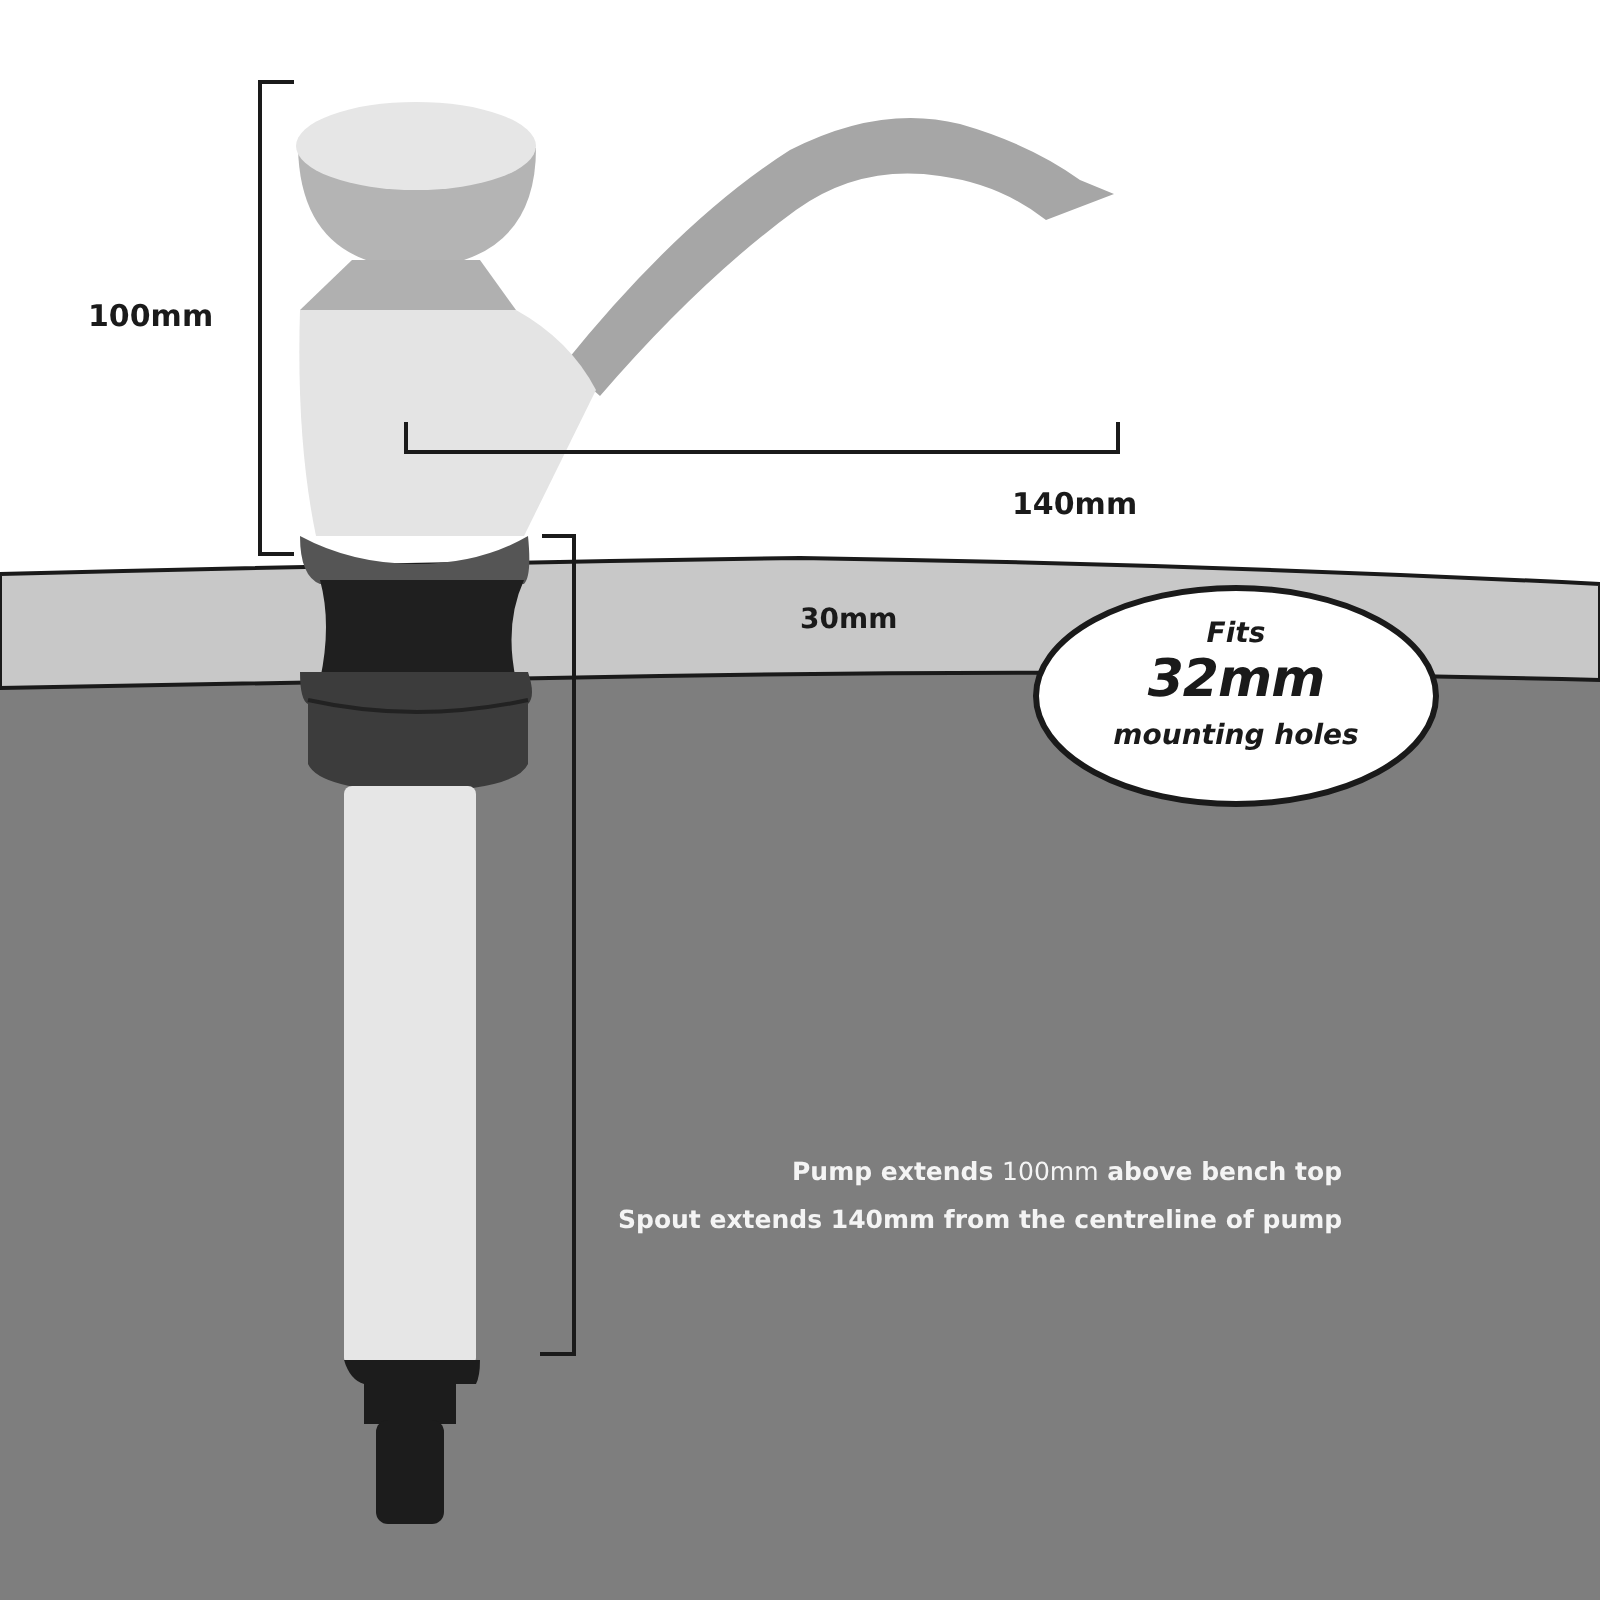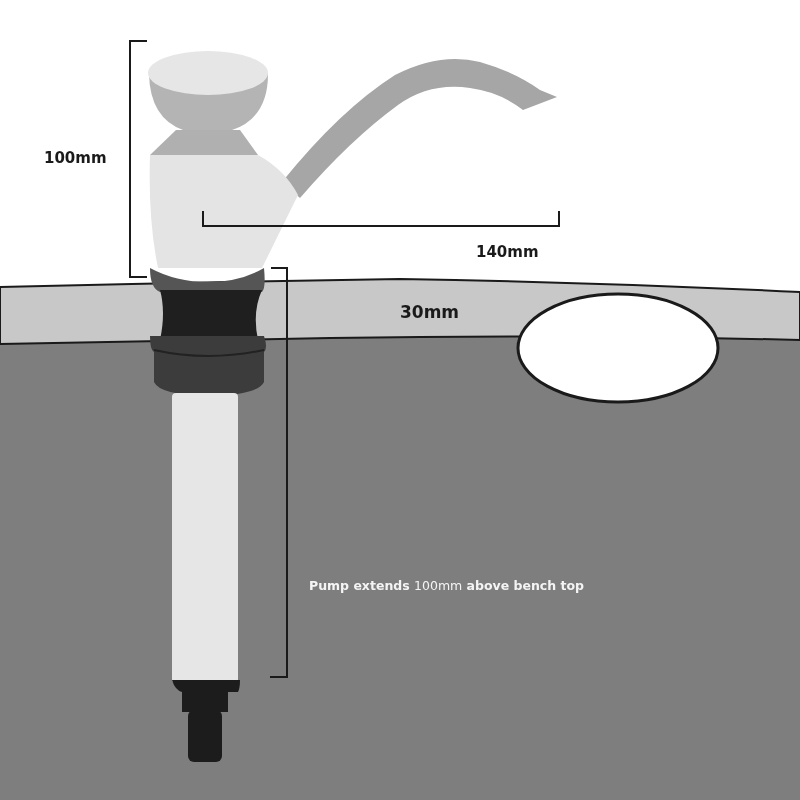--- a/index.html
+++ b/index.html
@@ -1,22 +1,22 @@
 <!DOCTYPE html>
 <html><head>
 <meta charset="utf-8">
 <style>
   html, body { margin: 0; padding: 0; }
   body { width: 800px; height: 800px; overflow: hidden; background: #ffffff; font-family: "DejaVu Sans", sans-serif; }
   #stage { position: relative; width: 800px; height: 720px; }
   #stage svg { position: absolute; left: 0; top: 0; }
   .lbl { position: absolute; color: #1a1a1a; font-weight: bold; font-family: "DejaVu Sans", sans-serif; white-space: nowrap; }
   .lbl-100 { left: 44px; top: 149px; font-size: 15px; }
-  .lbl-140 { left: 476px; top: 243px; font-size: 15px; }
-  .lbl-30 { left: 400px; top: 302px; font-size: 17px; }
+  .lbl-140 { left: 506px; top: 243px; font-size: 15px; }
+  .lbl-30 { left: 400px; top: 302px; font-size: 14px; }
   .badge { position: absolute; left: 518px; top: 292px; width: 200px; height: 108px; text-align: center; color: #1a1a1a; }
   .badge .b1 { position: absolute; left: 0; right: 0; top: 17px; font-size: 14px; font-weight: bold; font-style: italic; }
   .badge .b2 { position: absolute; left: 0; right: 0; top: 33px; font-size: 26px; font-weight: bold; font-style: italic; letter-spacing: -0.5px; }
   .badge .b3 { position: absolute; left: 0; right: 0; top: 68px; font-size: 14px; font-weight: bold; font-style: italic; }
   .notes { position: absolute; left: 309px; top: 574px; color: #f4f4f4; font-size: 12.5px; font-weight: bold; line-height: 24px; text-align: right; }
   .notes div { white-space: nowrap; }
   .notes .light { font-weight: normal; }
 </style>
 </head>
 <body>
@@ -56,17 +56,23 @@
 
     <path d="M271,268 L287,268 L287,677 L270,677" stroke="#1a1a1a" stroke-width="2" fill="none"></path>
 
     <ellipse cx="618" cy="348" rx="100" ry="54" fill="#ffffff" stroke="#1a1a1a" stroke-width="3"></ellipse>
   </svg>
 
   <div class="lbl lbl-100">100mm</div>
   <div class="lbl lbl-140">140mm</div>
   <div class="lbl lbl-30">30mm</div>
 
+  <div class="badge">
+    <div class="b1">Fits</div>
+    <div class="b2">32mm</div>
+    <div class="b3">mounting holes</div>
+  </div>
 
   <div class="notes">
     <div><span>Pump extends </span><span class="light">100mm</span><span> above bench top</span></div>
+    <div>Spout extends 140mm from the centreline of pump</div>
   </div>
 </div>
 
 </body></html>

